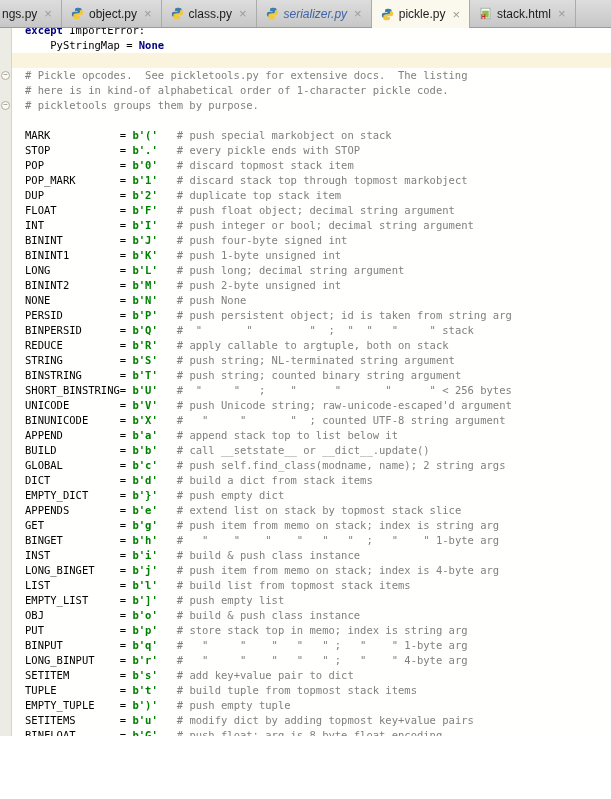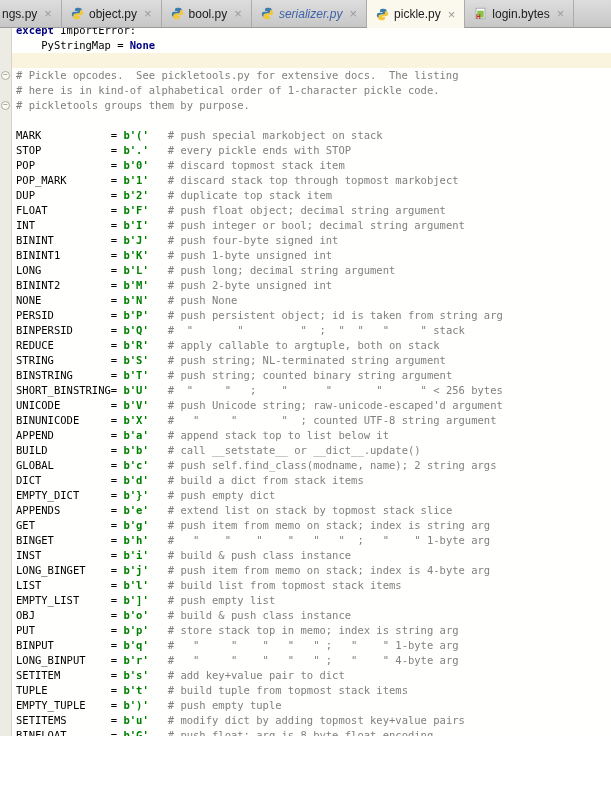--- a/index.html
+++ b/index.html
@@ -24,21 +24,21 @@
   .editor{position:absolute;left:0;top:28px;width:611px;height:771px;
           background:#fffffe;overflow:hidden;}
   .gutter{position:absolute;left:0;top:0;width:11px;height:100%;
           background:#edece4;border-right:1px solid #d6d4c9;}
   .caretline{position:absolute;left:12px;right:0;top:25px;height:15px;
              background:#faf3dd;}
   .fold{position:absolute;left:1px;width:9px;height:9px;box-sizing:border-box;
         border:1px solid #aeaca1;border-radius:50%;background:#fbfaf3;
         color:#77756a;font-size:8px;line-height:6px;text-align:center;z-index:3;}
   .fold1{top:43px;}.fold2{top:73px;}
-  pre.code{position:absolute;left:0;top:-5px;margin:0;padding:0 0 0 16px;
+  pre.code{position:absolute;left:0;top:-5px;margin:0;padding:0 0 0 25px;
            font-family:"DejaVu Sans Mono","Liberation Mono",monospace;
            font-size:10.5px;line-height:15px;white-space:pre;z-index:1;}
   pre.code .ln{display:block;height:15px;}
   .kw{color:#000080;font-weight:bold;}
   .plain{color:#000000;}
   .bytes{color:#008000;font-weight:bold;}
   .cmt{color:#808080;}
 
   .watermark{position:absolute;right:1px;bottom:4px;z-index:5;
              font-family:"Liberation Sans",sans-serif;font-weight:bold;
@@ -65,21 +65,21 @@
         <span class="tab-label">object.py</span>
         <span class="close">×</span>
       </div>
       <div class="tab">
         <span class="ticon">
           <svg width="13" height="13" viewBox="0 0 16 16">
             <path fill="#3e7cac" d="M7.9 1C5.6 1 5 2 5 3.2V5h3v.8H3.8C2.2 5.8 1 6.8 1 8.9c0 2.1 1.1 3.1 2.6 3.1H5v-1.7C5 8.9 6.1 8 7.5 8h3C11.8 8 13 7.1 13 5.7V3.2C13 2 12.2 1 7.9 1z"></path>
             <path fill="#f2c93c" d="M8.1 15c2.3 0 2.9-1 2.9-2.2V11H8v-.8h4.2c1.6 0 2.8-1 2.8-3.1 0-2.1-1.1-3.1-2.6-3.1H11v1.7C11 7.1 9.9 8 8.5 8h-3C4.2 8 3 8.9 3 10.3v2.5C3 14 3.8 15 8.1 15z"></path>
           </svg>
         </span>
-        <span class="tab-label">bool.py</span>
+        <span class="tab-label">class.py</span>
         <span class="close">×</span>
       </div>
       <div class="tab modified">
         <span class="ticon">
           <svg width="13" height="13" viewBox="0 0 16 16">
             <path fill="#3e7cac" d="M7.9 1C5.6 1 5 2 5 3.2V5h3v.8H3.8C2.2 5.8 1 6.8 1 8.9c0 2.1 1.1 3.1 2.6 3.1H5v-1.7C5 8.9 6.1 8 7.5 8h3C11.8 8 13 7.1 13 5.7V3.2C13 2 12.2 1 7.9 1z"></path>
             <path fill="#f2c93c" d="M8.1 15c2.3 0 2.9-1 2.9-2.2V11H8v-.8h4.2c1.6 0 2.8-1 2.8-3.1 0-2.1-1.1-3.1-2.6-3.1H11v1.7C11 7.1 9.9 8 8.5 8h-3C4.2 8 3 8.9 3 10.3v2.5C3 14 3.8 15 8.1 15z"></path>
           </svg>
         </span>
         <span class="tab-label">serializer.py</span>
@@ -96,21 +96,21 @@
         <span class="close">×</span>
       </div>
       <div class="tab">
         <span class="ticon">
           <svg width="13" height="13" viewBox="0 0 16 16">
             <rect x="2.5" y="1.5" width="11" height="13" fill="#ffffff" stroke="#9aa0a6"></rect>
             <rect x="4" y="4.5" width="8" height="8.5" fill="#8bc34a"></rect>
             <text x="2.5" y="14.5" font-size="8" fill="#c62828" font-weight="bold" font-family="Liberation Sans,sans-serif">H</text>
           </svg>
         </span>
-        <span class="tab-label">login.bytes</span>
+        <span class="tab-label">stack.html</span>
         <span class="close">×</span>
       </div>
     </div>
 
   <div class="editor">
     <div class="gutter"></div>
     <div class="fold fold1" id="fold1">−</div>
     <div class="fold fold2" id="fold2">−</div>
     <div class="caretline"></div>
     <pre class="code" id="code"><span class="ln"><span class="kw">except</span><span class="plain"> ImportError:</span></span><span class="ln"><span class="plain">    PyStringMap = </span><span class="kw">None</span></span><span class="ln">&nbsp;</span><span class="ln"><span class="cmt"># Pickle opcodes.  See pickletools.py for extensive docs.  The listing</span></span><span class="ln"><span class="cmt"># here is in kind-of alphabetical order of 1-character pickle code.</span></span><span class="ln"><span class="cmt"># pickletools groups them by purpose.</span></span><span class="ln">&nbsp;</span><span class="ln"><span class="plain">MARK           = </span><span class="bytes">b'('</span><span class="plain">   </span><span class="cmt"># push special markobject on stack</span></span><span class="ln"><span class="plain">STOP           = </span><span class="bytes">b'.'</span><span class="plain">   </span><span class="cmt"># every pickle ends with STOP</span></span><span class="ln"><span class="plain">POP            = </span><span class="bytes">b'0'</span><span class="plain">   </span><span class="cmt"># discard topmost stack item</span></span><span class="ln"><span class="plain">POP_MARK       = </span><span class="bytes">b'1'</span><span class="plain">   </span><span class="cmt"># discard stack top through topmost markobject</span></span><span class="ln"><span class="plain">DUP            = </span><span class="bytes">b'2'</span><span class="plain">   </span><span class="cmt"># duplicate top stack item</span></span><span class="ln"><span class="plain">FLOAT          = </span><span class="bytes">b'F'</span><span class="plain">   </span><span class="cmt"># push float object; decimal string argument</span></span><span class="ln"><span class="plain">INT            = </span><span class="bytes">b'I'</span><span class="plain">   </span><span class="cmt"># push integer or bool; decimal string argument</span></span><span class="ln"><span class="plain">BININT         = </span><span class="bytes">b'J'</span><span class="plain">   </span><span class="cmt"># push four-byte signed int</span></span><span class="ln"><span class="plain">BININT1        = </span><span class="bytes">b'K'</span><span class="plain">   </span><span class="cmt"># push 1-byte unsigned int</span></span><span class="ln"><span class="plain">LONG           = </span><span class="bytes">b'L'</span><span class="plain">   </span><span class="cmt"># push long; decimal string argument</span></span><span class="ln"><span class="plain">BININT2        = </span><span class="bytes">b'M'</span><span class="plain">   </span><span class="cmt"># push 2-byte unsigned int</span></span><span class="ln"><span class="plain">NONE           = </span><span class="bytes">b'N'</span><span class="plain">   </span><span class="cmt"># push None</span></span><span class="ln"><span class="plain">PERSID         = </span><span class="bytes">b'P'</span><span class="plain">   </span><span class="cmt"># push persistent object; id is taken from string arg</span></span><span class="ln"><span class="plain">BINPERSID      = </span><span class="bytes">b'Q'</span><span class="plain">   </span><span class="cmt">#  "       "         "  ;  "  "   "     " stack</span></span><span class="ln"><span class="plain">REDUCE         = </span><span class="bytes">b'R'</span><span class="plain">   </span><span class="cmt"># apply callable to argtuple, both on stack</span></span><span class="ln"><span class="plain">STRING         = </span><span class="bytes">b'S'</span><span class="plain">   </span><span class="cmt"># push string; NL-terminated string argument</span></span><span class="ln"><span class="plain">BINSTRING      = </span><span class="bytes">b'T'</span><span class="plain">   </span><span class="cmt"># push string; counted binary string argument</span></span><span class="ln"><span class="plain">SHORT_BINSTRING= </span><span class="bytes">b'U'</span><span class="plain">   </span><span class="cmt">#  "     "   ;    "      "       "      " &lt; 256 bytes</span></span><span class="ln"><span class="plain">UNICODE        = </span><span class="bytes">b'V'</span><span class="plain">   </span><span class="cmt"># push Unicode string; raw-unicode-escaped'd argument</span></span><span class="ln"><span class="plain">BINUNICODE     = </span><span class="bytes">b'X'</span><span class="plain">   </span><span class="cmt">#   "     "       "  ; counted UTF-8 string argument</span></span><span class="ln"><span class="plain">APPEND         = </span><span class="bytes">b'a'</span><span class="plain">   </span><span class="cmt"># append stack top to list below it</span></span><span class="ln"><span class="plain">BUILD          = </span><span class="bytes">b'b'</span><span class="plain">   </span><span class="cmt"># call __setstate__ or __dict__.update()</span></span><span class="ln"><span class="plain">GLOBAL         = </span><span class="bytes">b'c'</span><span class="plain">   </span><span class="cmt"># push self.find_class(modname, name); 2 string args</span></span><span class="ln"><span class="plain">DICT           = </span><span class="bytes">b'd'</span><span class="plain">   </span><span class="cmt"># build a dict from stack items</span></span><span class="ln"><span class="plain">EMPTY_DICT     = </span><span class="bytes">b'}'</span><span class="plain">   </span><span class="cmt"># push empty dict</span></span><span class="ln"><span class="plain">APPENDS        = </span><span class="bytes">b'e'</span><span class="plain">   </span><span class="cmt"># extend list on stack by topmost stack slice</span></span><span class="ln"><span class="plain">GET            = </span><span class="bytes">b'g'</span><span class="plain">   </span><span class="cmt"># push item from memo on stack; index is string arg</span></span><span class="ln"><span class="plain">BINGET         = </span><span class="bytes">b'h'</span><span class="plain">   </span><span class="cmt">#   "    "    "    "   "   "  ;   "    " 1-byte arg</span></span><span class="ln"><span class="plain">INST           = </span><span class="bytes">b'i'</span><span class="plain">   </span><span class="cmt"># build &amp; push class instance</span></span><span class="ln"><span class="plain">LONG_BINGET    = </span><span class="bytes">b'j'</span><span class="plain">   </span><span class="cmt"># push item from memo on stack; index is 4-byte arg</span></span><span class="ln"><span class="plain">LIST           = </span><span class="bytes">b'l'</span><span class="plain">   </span><span class="cmt"># build list from topmost stack items</span></span><span class="ln"><span class="plain">EMPTY_LIST     = </span><span class="bytes">b']'</span><span class="plain">   </span><span class="cmt"># push empty list</span></span><span class="ln"><span class="plain">OBJ            = </span><span class="bytes">b'o'</span><span class="plain">   </span><span class="cmt"># build &amp; push class instance</span></span><span class="ln"><span class="plain">PUT            = </span><span class="bytes">b'p'</span><span class="plain">   </span><span class="cmt"># store stack top in memo; index is string arg</span></span><span class="ln"><span class="plain">BINPUT         = </span><span class="bytes">b'q'</span><span class="plain">   </span><span class="cmt">#   "     "    "   "   " ;   "    " 1-byte arg</span></span><span class="ln"><span class="plain">LONG_BINPUT    = </span><span class="bytes">b'r'</span><span class="plain">   </span><span class="cmt">#   "     "    "   "   " ;   "    " 4-byte arg</span></span><span class="ln"><span class="plain">SETITEM        = </span><span class="bytes">b's'</span><span class="plain">   </span><span class="cmt"># add key+value pair to dict</span></span><span class="ln"><span class="plain">TUPLE          = </span><span class="bytes">b't'</span><span class="plain">   </span><span class="cmt"># build tuple from topmost stack items</span></span><span class="ln"><span class="plain">EMPTY_TUPLE    = </span><span class="bytes">b')'</span><span class="plain">   </span><span class="cmt"># push empty tuple</span></span><span class="ln"><span class="plain">SETITEMS       = </span><span class="bytes">b'u'</span><span class="plain">   </span><span class="cmt"># modify dict by adding topmost key+value pairs</span></span><span class="ln"><span class="plain">BINFLOAT       = </span><span class="bytes">b'G'</span><span class="plain">   </span><span class="cmt"># push float; arg is 8-byte float encoding</span></span><span class="ln">&nbsp;</span><span class="ln"><span class="plain">TRUE           = </span><span class="bytes">b'I01\n'</span><span class="plain">  </span><span class="cmt"># not an opcode; see INT docs in pickletools.py</span></span><span class="ln"><span class="plain">FALSE          = </span><span class="bytes">b'I00\n'</span><span class="plain">  </span><span class="cmt"># not an opcode; see INT docs in pickletools.py</span></span></pre>

